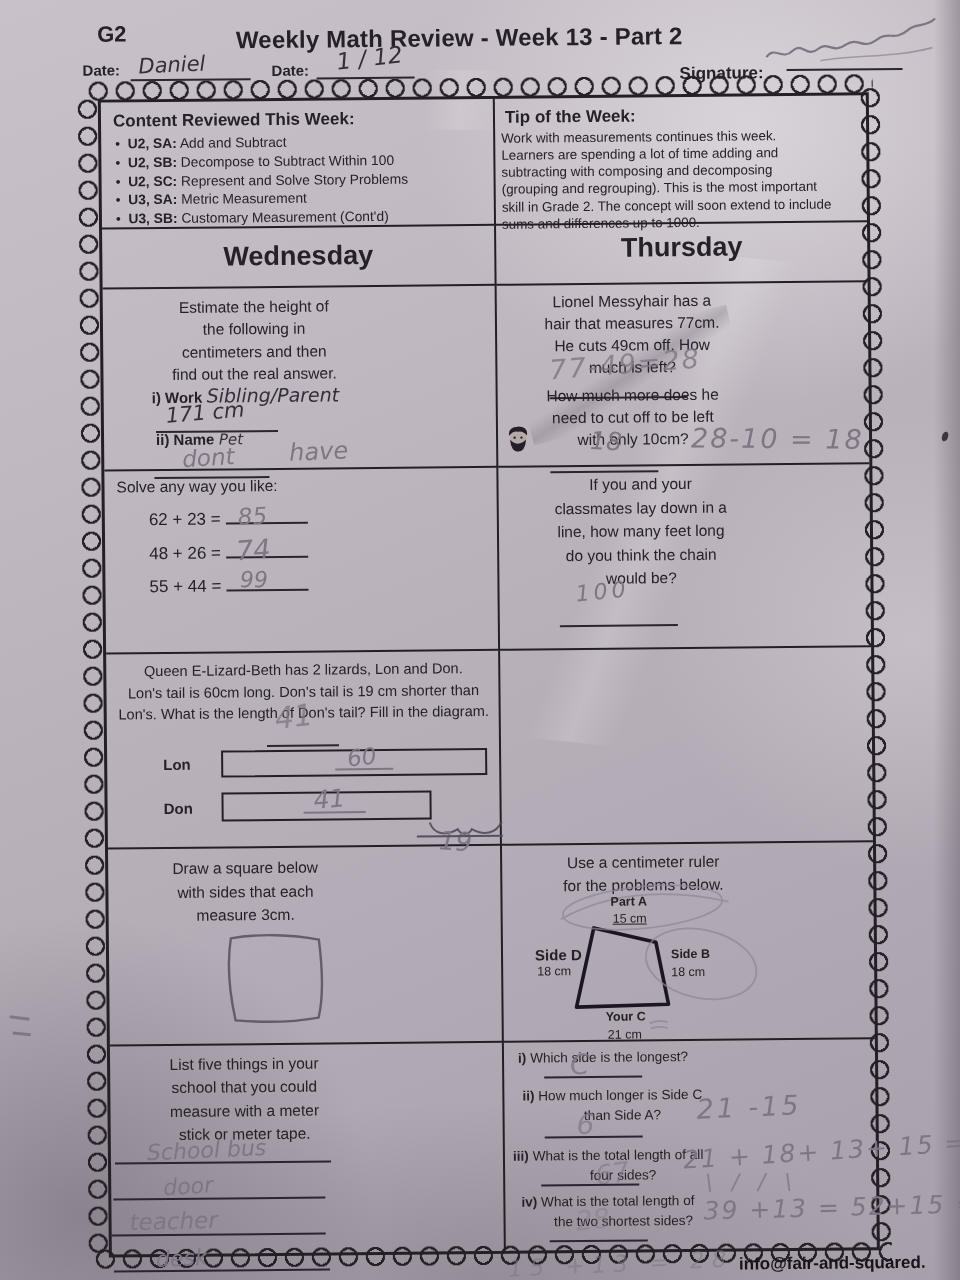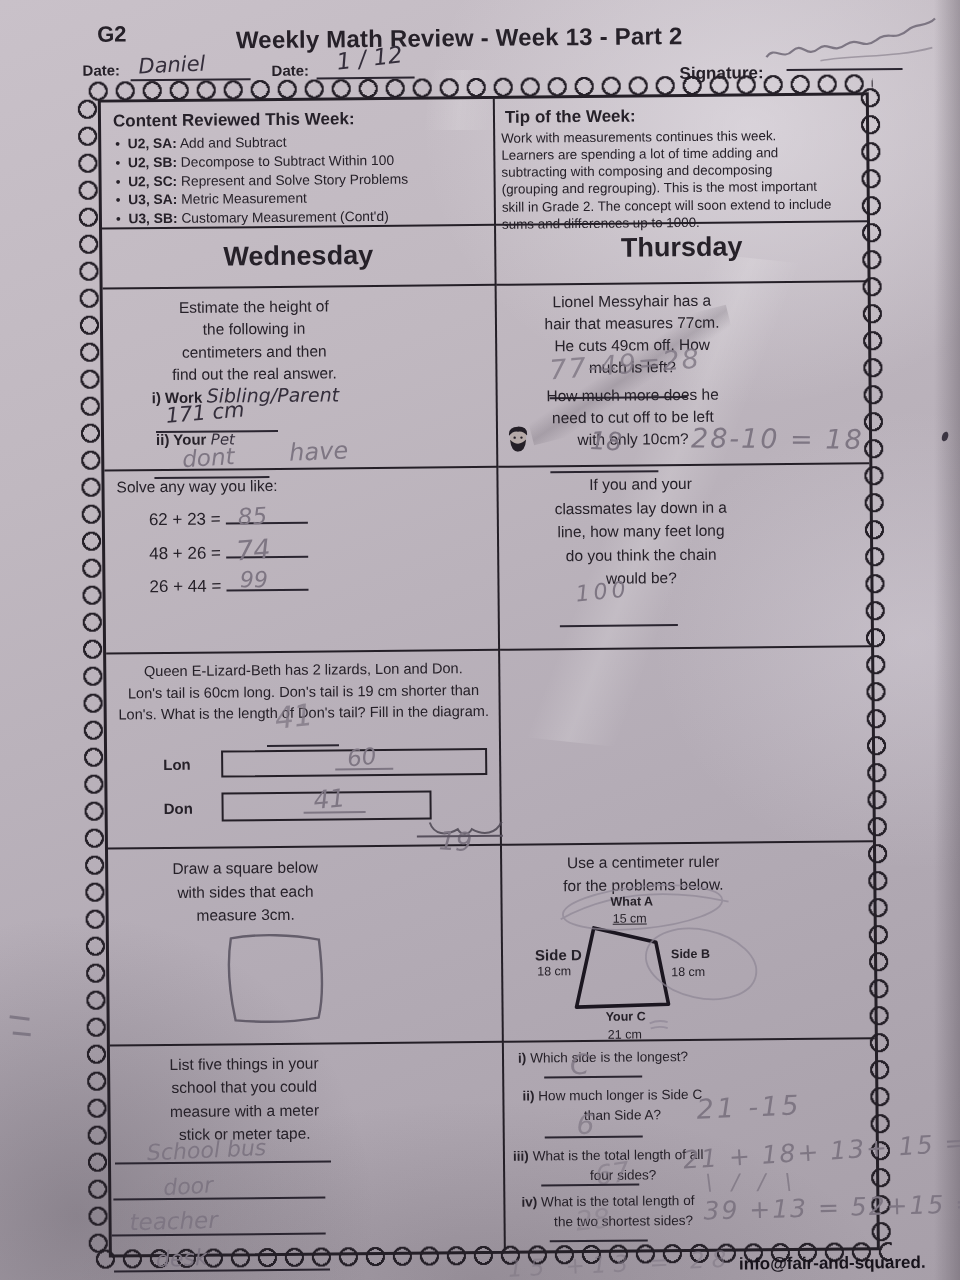--- a/index.html
+++ b/index.html
@@ -111,21 +111,21 @@
         <div class="line">centimeters and then</div>
         <div class="line">find out the real answer.</div>
       </div>
       <div class="abs" style="left:48px;top:96px;">
         <span class="print b" style="font-size:15px;">i) Work</span>
         <span class="hw pen" style="font-size:19px;">Sibling/Parent</span>
       </div>
       <div class="blank-abs" style="left:52px;top:120px;width:122px;height:22px;"></div>
       <div class="abs hw pen" style="left:62px;top:112px;font-size:21px;transform:rotate(-4deg);">171 cm</div>
       <div class="abs" style="left:52px;top:142px;">
-        <span class="print b" style="font-size:15px;">ii) Your</span>
+        <span class="print b" style="font-size:15px;">ii) Name</span>
         <span class="hw pen" style="font-size:15px;">Pet</span>
       </div>
       <div class="blank-abs" style="left:50px;top:166px;width:115px;height:22px;"></div>
       <div class="abs hw pencil" style="left:78px;top:156px;font-size:23px;transform:rotate(-3deg);">dont</div>
       <div class="abs hw pencil" style="left:185px;top:150px;font-size:24px;transform:rotate(-2deg);">have</div>
     </div>
 
     <div class="cell last-col">
       <div class="abs print" style="left:10px;top:6px;width:250px;text-align:center;font-size:15.5px;line-height:1.42;">
         <div class="line">Lionel Messyhair has a</div>
@@ -160,21 +160,21 @@
             <span class="hw pencil" style="position:absolute;left:12px;top:-8px;font-size:23px;transform:rotate(-3deg);">85</span>
           </span>
         </div>
         <div class="line">
           <span class="print">48 + 26 =</span>
           <span class="blank" style="width:82px;height:20px;position:relative;">
             <span class="hw pencil" style="position:absolute;left:10px;top:-12px;font-size:27px;transform:rotate(-4deg);">74</span>
           </span>
         </div>
         <div class="line">
-          <span class="print">26 + 44 =</span>
+          <span class="print">55 + 44 =</span>
           <span class="blank" style="width:82px;height:20px;position:relative;">
             <span class="hw pencil" style="position:absolute;left:14px;top:-10px;font-size:22px;">99</span>
           </span>
         </div>
       </div>
     </div>
 
     <div class="cell last-col">
       <div class="abs print" style="left:12px;top:6px;width:260px;text-align:center;font-size:15.5px;line-height:1.52;">
         <div class="line">If you and your</div>
@@ -232,21 +232,21 @@
         <polygon points="41,13 103,28 115,90 23,92" stroke="#1b1620" stroke-width="3.6" fill="none" stroke-linejoin="round"></polygon>
       </svg>
       <svg class="abs" style="left:0;top:0;" width="366" height="197" viewBox="0 0 366 197">
         <g stroke="#8e8695" stroke-width="1.8" fill="none" opacity=".7">
           <ellipse cx="140" cy="63" rx="80" ry="21" transform="rotate(-5 140 63)"></ellipse>
           <path d="M58 74 Q 128 36 226 58"></path>
           <ellipse cx="198" cy="120" rx="56" ry="34" transform="rotate(13 198 120)"></ellipse>
           <path d="M146 179 q 9 -4 18 -1 M147 184 q 9 -3 17 0"></path>
         </g>
       </svg>
-      <div class="abs print b" style="left:108px;top:50px;font-size:12.5px;">What A</div>
+      <div class="abs print b" style="left:108px;top:50px;font-size:12.5px;">Part A</div>
       <div class="abs print" style="left:110px;top:67px;font-size:12.5px;text-decoration:underline;">15 cm</div>
       <div class="abs print b" style="left:32px;top:101px;font-size:15px;">Side D</div>
       <div class="abs print" style="left:34px;top:119px;font-size:12.5px;">18 cm</div>
       <div class="abs print b" style="left:168px;top:103px;font-size:12.5px;text-align:center;">Side B</div>
       <div class="abs print" style="left:168px;top:121px;font-size:12.5px;">18 cm</div>
       <div class="abs print b" style="left:102px;top:165px;font-size:12.5px;">Your C</div>
       <div class="abs print" style="left:104px;top:183px;font-size:12.5px;">21 cm</div>
     </div>
 
     <div class="cell last-row">

